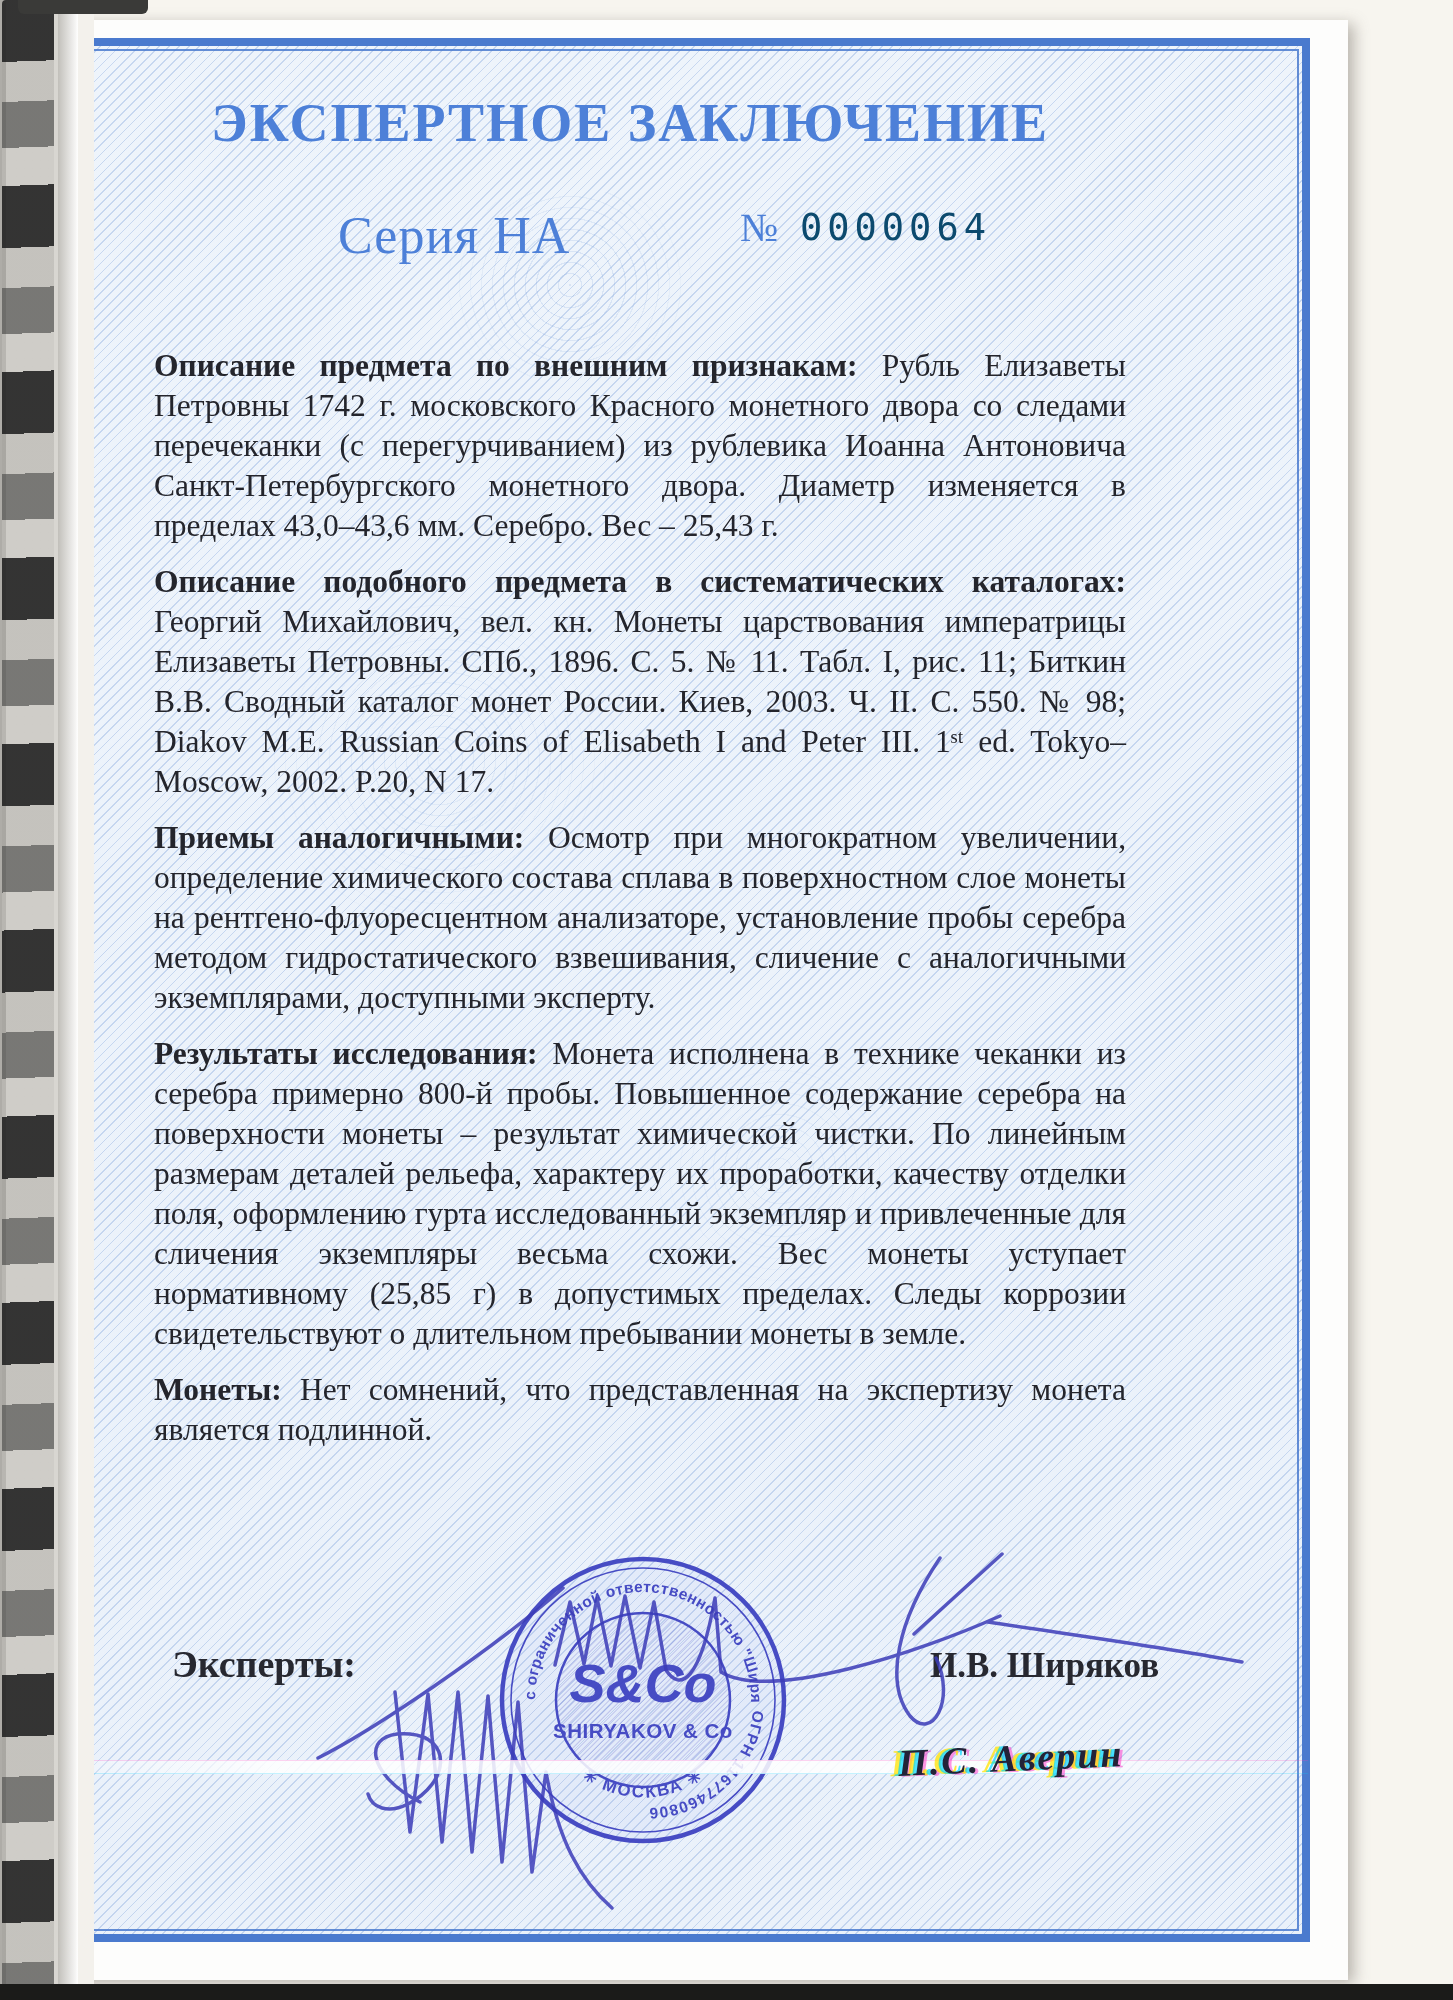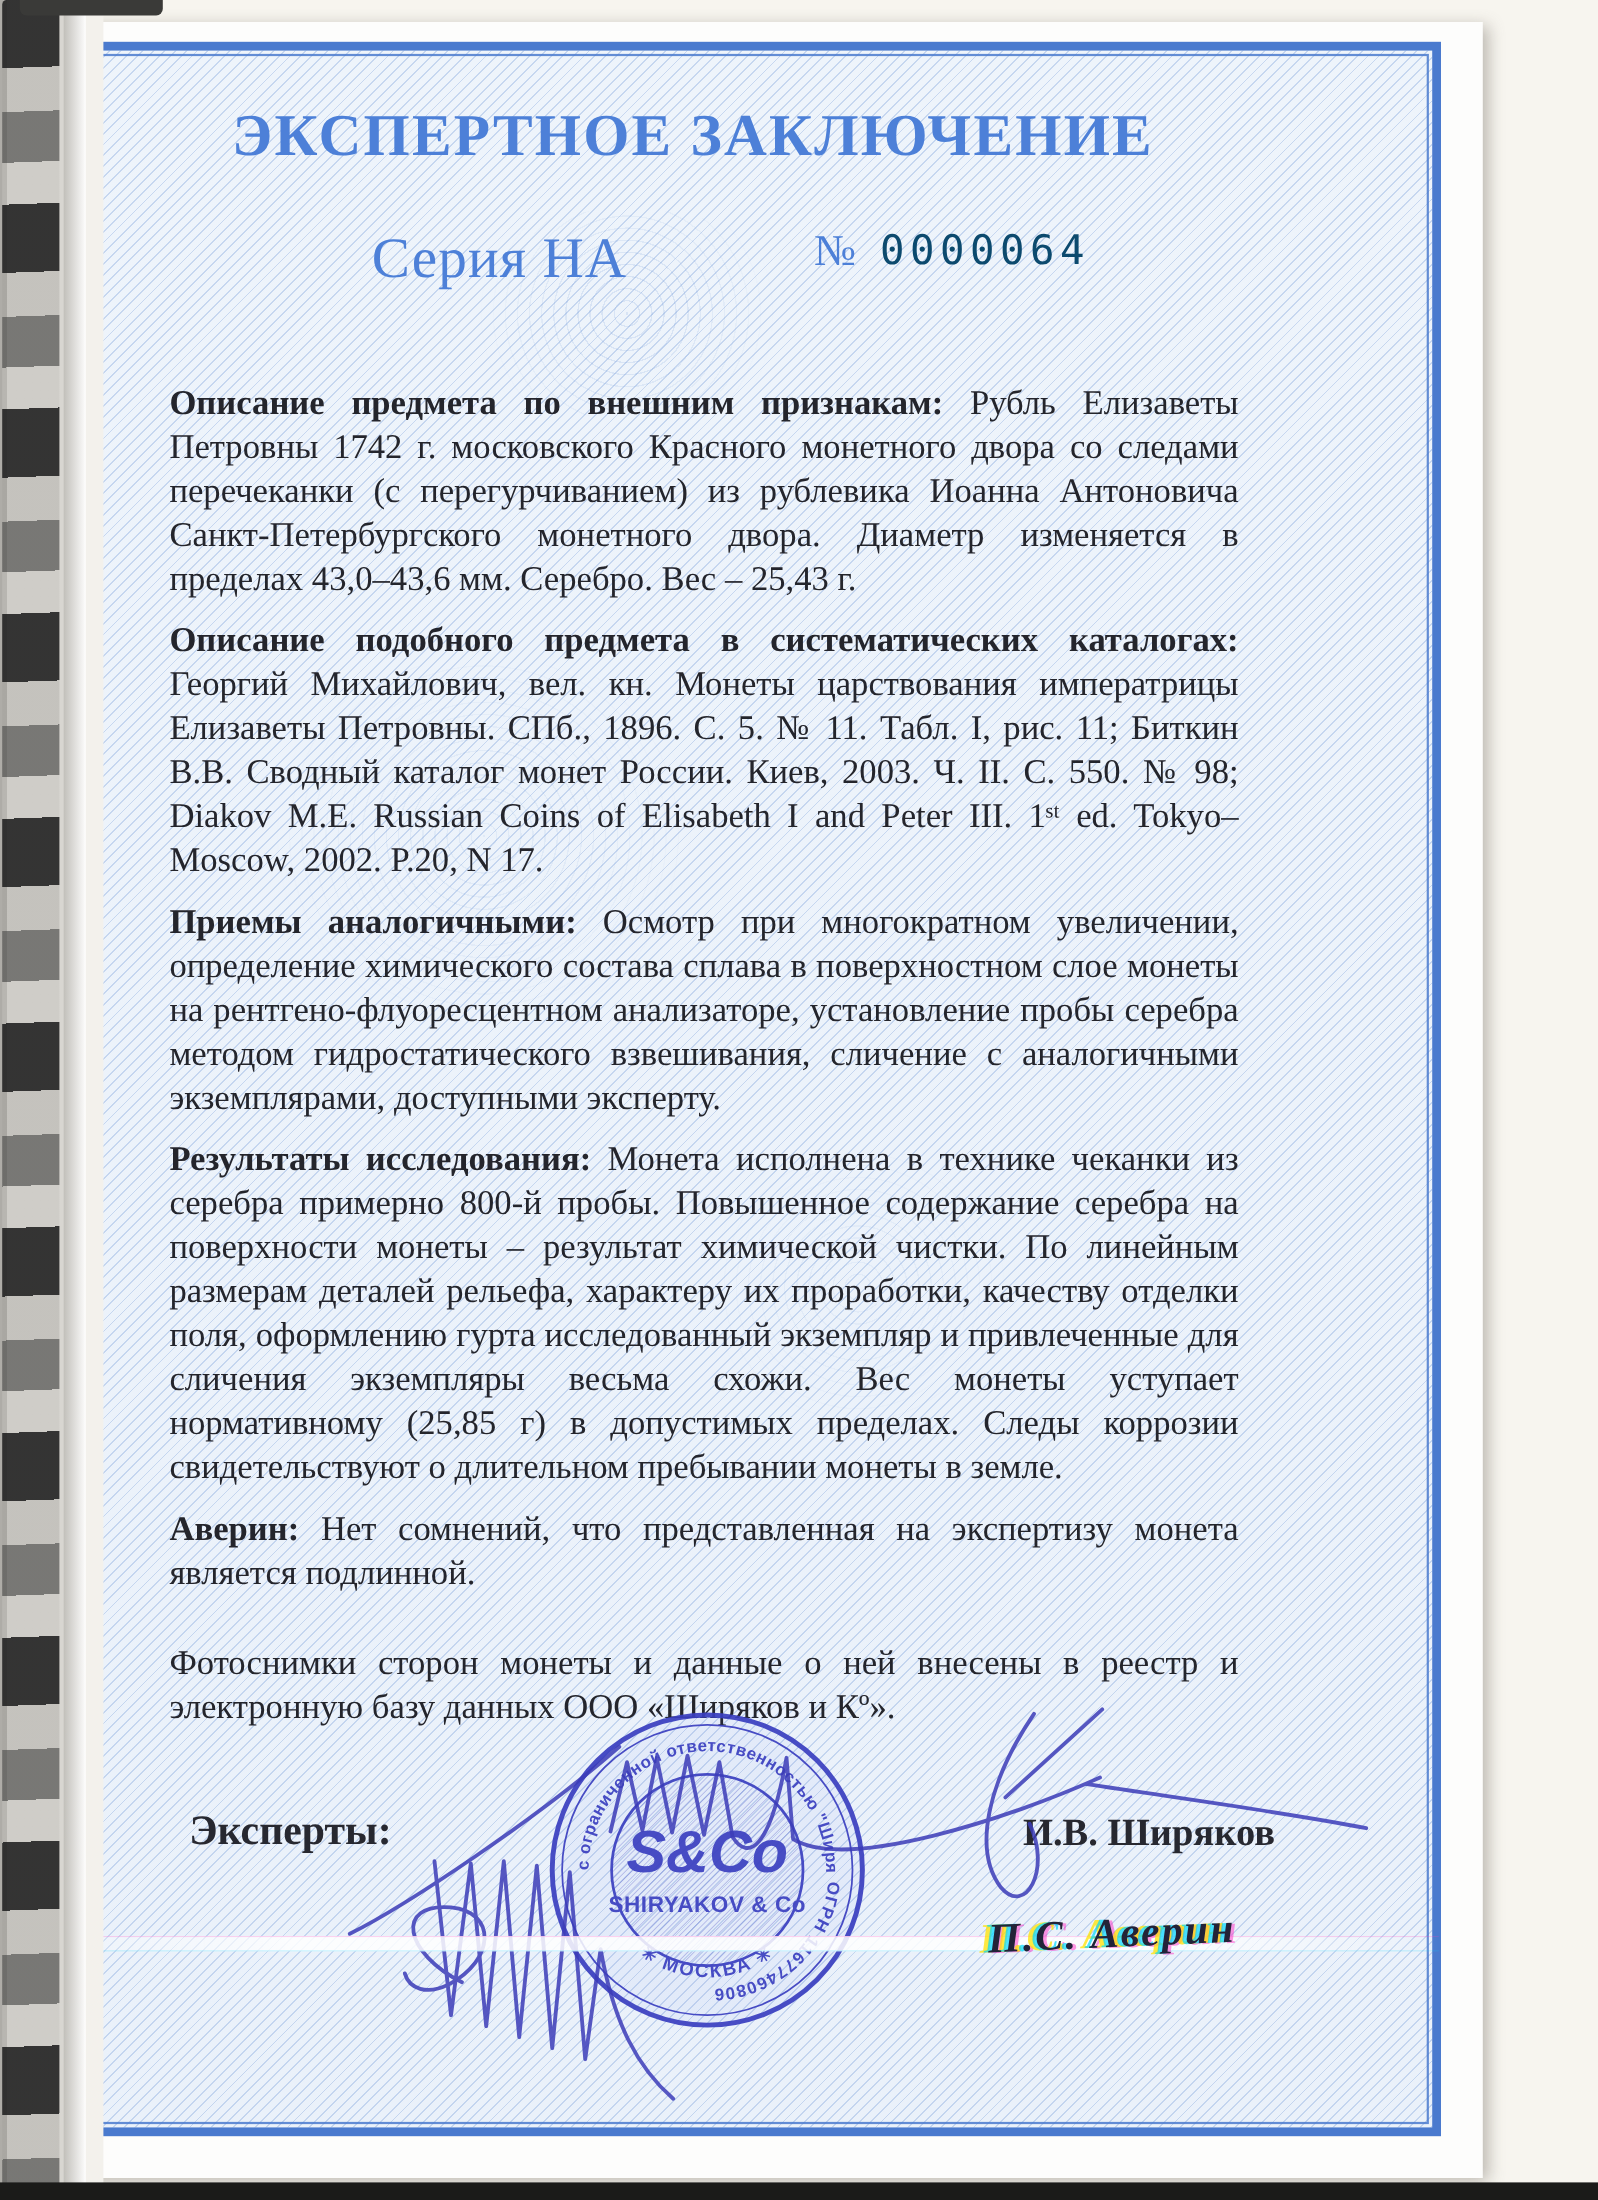--- a/index.html
+++ b/index.html
@@ -113,22 +113,21 @@
 <div class="title">ЭКСПЕРТНОЕ ЗАКЛЮЧЕНИЕ</div>
 <div class="series">Серия НА</div>
 <div class="numsign">№</div>
 <div class="serial">0000064</div>
 
 <div class="doc-body">
   <p><span class="lead">Описание предмета по внешним признакам:</span><span> Рубль Елизаветы Петровны 1742 г. московского Красного монетного двора со следами перечеканки (с перегурчиванием) из рублевика Иоанна Антоновича Санкт-Петербургского монетного двора. Диаметр изменяется в пределах 43,0–43,6 мм. Серебро. Вес – 25,43 г.</span></p>
   <p><span class="lead">Описание подобного предмета в систематических каталогах:</span><span> Георгий Михайлович, вел. кн. Монеты царствования императрицы Елизаветы Петровны. СПб., 1896. С. 5. № 11. Табл. I, рис. 11; Биткин В.В. Сводный каталог монет России. Киев, 2003. Ч. II. С. 550. № 98; Diakov M.E. Russian Coins of Elisabeth I and Peter III. 1ˢᵗ ed. Tokyo–Moscow, 2002. P.20, N 17.</span></p>
   <p><span class="lead">Приемы аналогичными:</span><span> Осмотр при многократном увеличении, определение химического состава сплава в поверхностном слое монеты на рентгено-флуоресцентном анализаторе, установление пробы серебра методом гидростатического взвешивания, сличение с аналогичными экземплярами, доступными эксперту.</span></p>
   <p><span class="lead">Результаты исследования:</span><span> Монета исполнена в технике чеканки из серебра примерно 800-й пробы. Повышенное содержание серебра на поверхности монеты – результат химической чистки. По линейным размерам деталей рельефа, характеру их проработки, качеству отделки поля, оформлению гурта исследованный экземпляр и привлеченные для сличения экземпляры весьма схожи. Вес монеты уступает нормативному (25,85 г) в допустимых пределах. Следы коррозии свидетельствуют о длительном пребывании монеты в земле.</span></p>
-  <p><span class="lead">Аверин:</span><span> Нет сомнений, что представленная на экспертизу монета является подлинной.</span></p>
-  <p class="gap"><span class="lead"></span><span>Фотоснимки сторон монеты и данные о ней внесены в реестр и электронную базу данных ООО «Ширяков и Кº».</span></p>
+  <p><span class="lead">Монеты:</span><span> Нет сомнений, что представленная на экспертизу монета является подлинной.</span></p>
 </div>
 
 <div class="experts-label">Эксперты:</div>
 <div class="expert1">И.В. Ширяков</div>
 <div class="expert2">П.С. Аверин</div>
 
 <svg class="stamp-svg" width="300" height="300" viewBox="0 0 300 300">
   <defs>
     <pattern id="hatch" width="4" height="4" patternUnits="userSpaceOnUse" patternTransform="rotate(45)">
       <rect width="4" height="4" fill="none"></rect>

